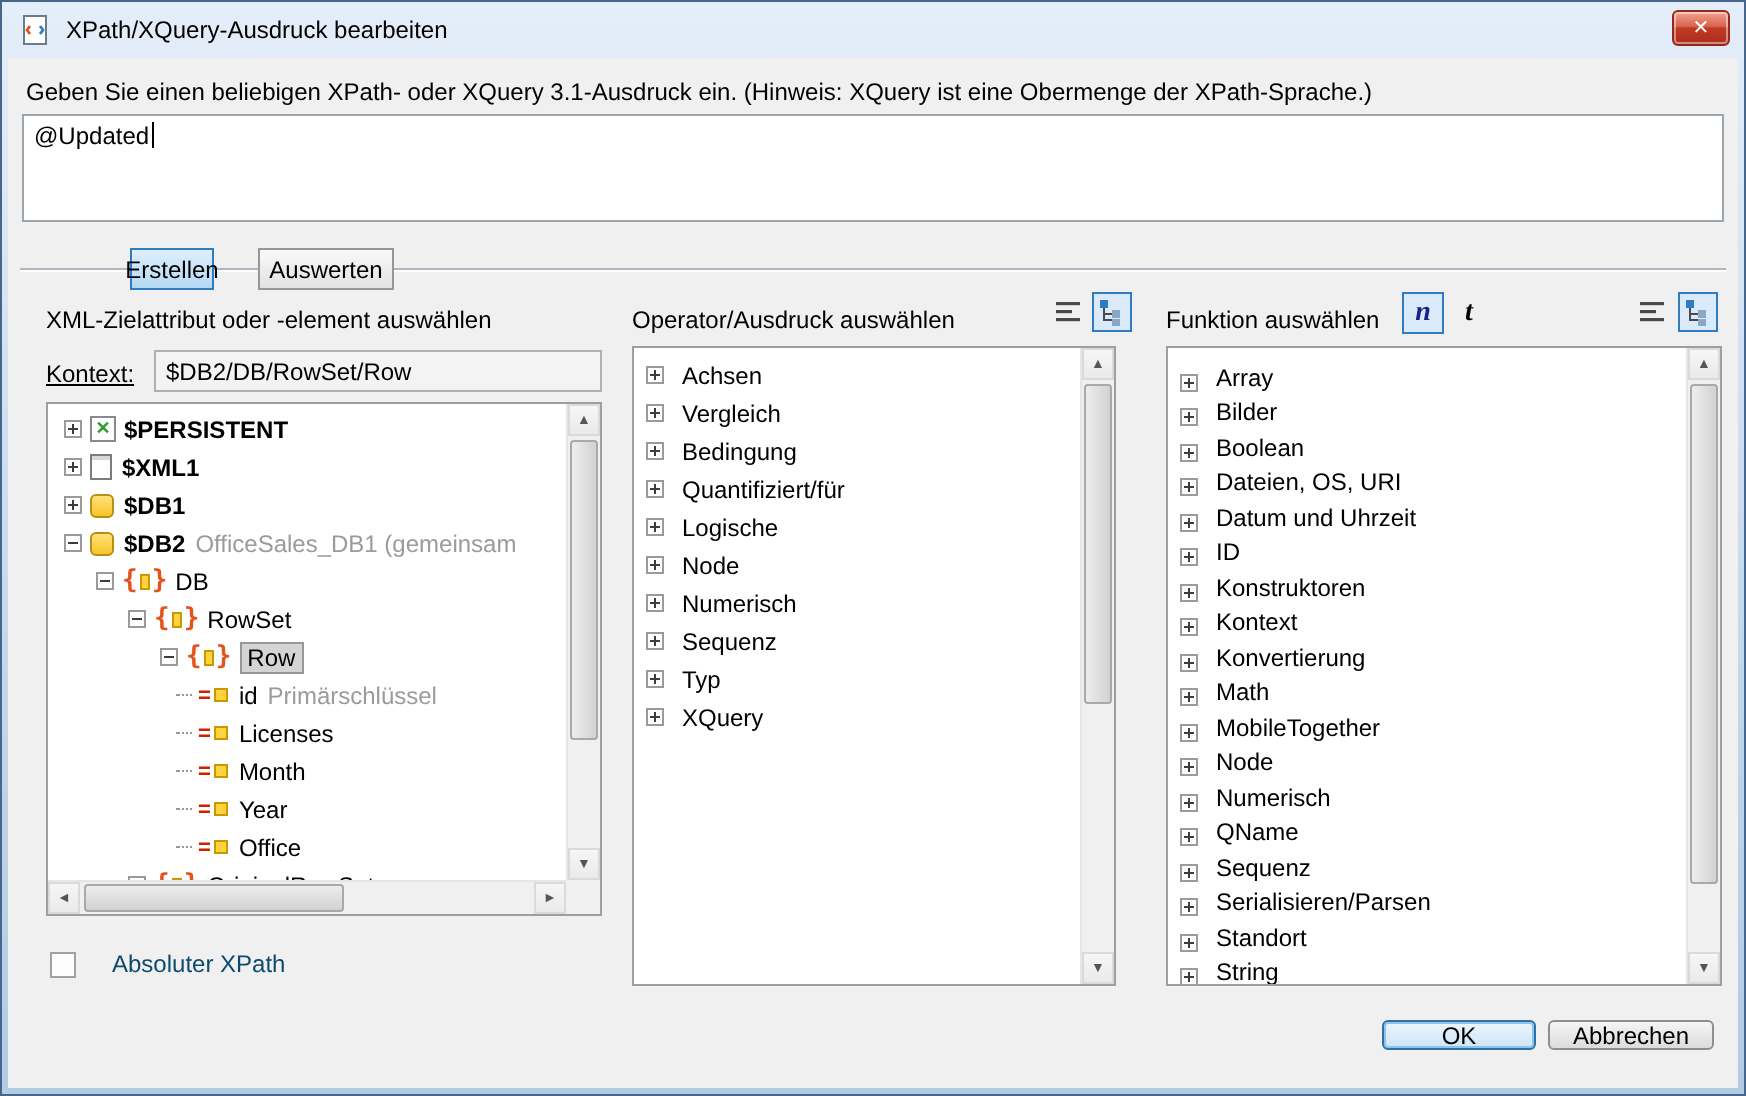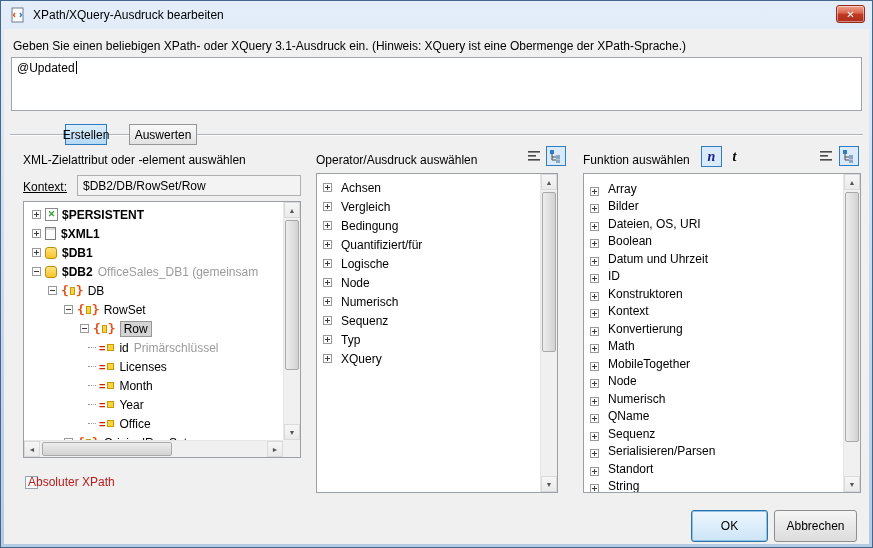--- a/index.html
+++ b/index.html
@@ -100,24 +100,24 @@
   .toolicon { position:absolute; width:20px; height:20px; display:flex; align-items:center; justify-content:center;
     border:1px solid transparent; }
   .toolicon.selected { border-color:#2f7cc0; background:#dbeafa; }
   .ntbtn { position:absolute; width:21px; height:21px; display:flex; align-items:center; justify-content:center;
     font-family:"Liberation Serif", serif; font-style:italic; font-weight:bold; font-size:14px; border:1px solid transparent; }
   .ntbtn.selected { border-color:#2f7cc0; background:#dbeafa; }
   .ntbtn.n { color:#16218c; }
 
   
   .checkbox { position:absolute; left:21px; top:447px; width:13px; height:13px; background:#fdfdfd; border:1px solid #9aa2aa; }
-  .checkbox-label { position:absolute; left:24px; top:446px; color:#b91c1c; }
-
-  
-  .btn { position:absolute; height:32px; display:flex; align-items:center; justify-content:center;
+  .checkbox-label { position:absolute; left:52px; top:446px; color:#0c4a6e; }
+
+  
+  .btn { position:absolute; height:15px; display:flex; align-items:center; justify-content:center;
     background:linear-gradient(#f5f5f5,#dcdcdc); border:1px solid #8e8e8e; border-radius:3px;text-align:center; }
   .btn-ok { left:687px; top:481px; width:77px;
     background:linear-gradient(#ecf6fd,#cde5f7); border:1px solid #2c72a8; box-shadow:inset 0 0 0 1px #90c3ea; }
   .btn-cancel { left:770px; top:481px; width:83px; }
 </style>
 </head>
 <body>
 
 <div class="window">
 
@@ -380,25 +380,25 @@
           <div class="lrow">
             <span class="exp plus"></span>
             <span class="llabel">Array</span>
           </div>
           <div class="lrow">
             <span class="exp plus"></span>
             <span class="llabel">Bilder</span>
           </div>
           <div class="lrow">
             <span class="exp plus"></span>
+            <span class="llabel">Boolean</span>
+          </div>
+          <div class="lrow">
+            <span class="exp plus"></span>
             <span class="llabel">Dateien, OS, URI</span>
-          </div>
-          <div class="lrow">
-            <span class="exp plus"></span>
-            <span class="llabel">Boolean</span>
           </div>
           <div class="lrow">
             <span class="exp plus"></span>
             <span class="llabel">Datum und Uhrzeit</span>
           </div>
           <div class="lrow">
             <span class="exp plus"></span>
             <span class="llabel">ID</span>
           </div>
           <div class="lrow">

